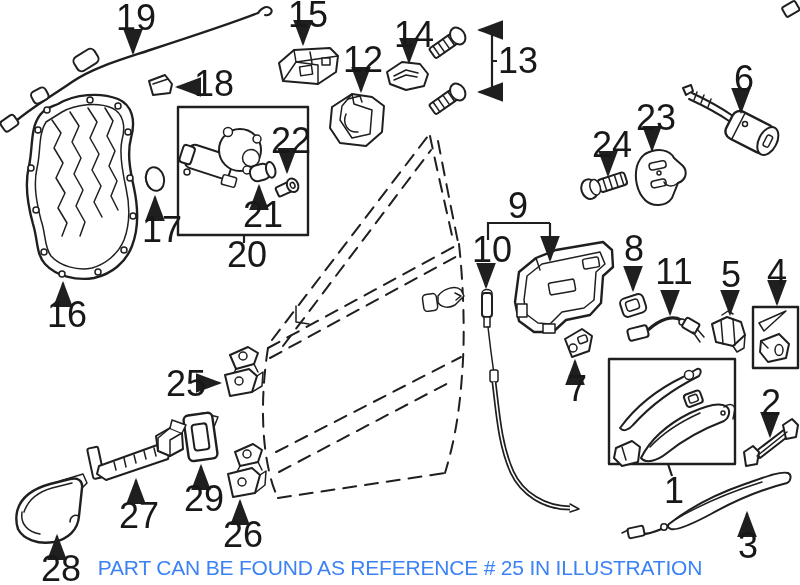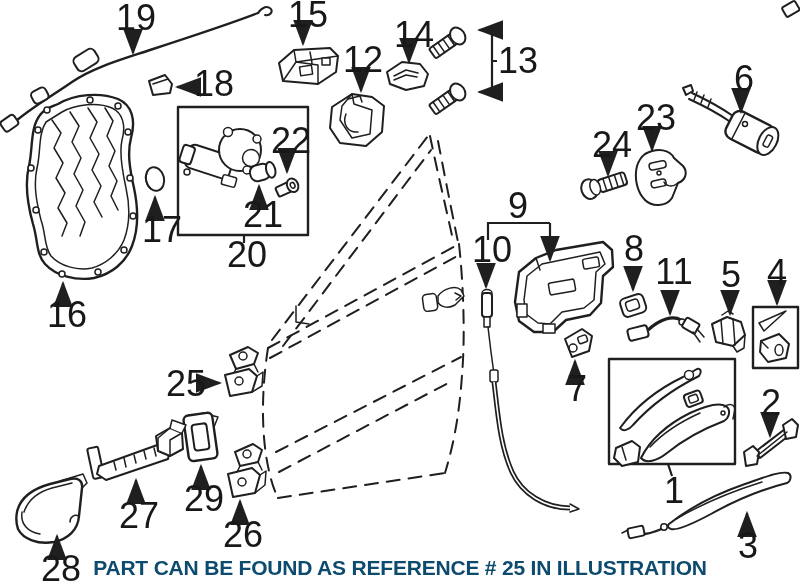--- a/index.html
+++ b/index.html
@@ -8,22 +8,22 @@
   svg{position:absolute;left:0;top:0;}
   .ln{stroke:#1f1f1f;stroke-width:2;fill:none;stroke-linecap:round;stroke-linejoin:round;}
   .fw{fill:#ffffff;}
   .thk{stroke-width:2.4;}
   .thn{stroke-width:1.5;}
   .dash{stroke-dasharray:13 9;}
   .lead{stroke:#1f1f1f;stroke-width:2.2;fill:none;}
   .lbl{font-family:"Liberation Sans",sans-serif;font-size:36px;font-weight:400;
        fill:#181818;text-anchor:middle;}
   .caption{position:absolute;left:0;right:0;top:556px;text-align:center;
-           font-family:"Liberation Sans",sans-serif;font-size:21px;font-weight:700;
-           letter-spacing:-0.2px;color:#0c4a6e;white-space:nowrap;}
+           font-family:"Liberation Sans",sans-serif;font-size:21px;font-weight:400;
+           letter-spacing:-0.2px;color:#3b82f6;white-space:nowrap;}
 </style>
 </head>
 <body>
 
 <div class="stage">
 <svg width="800" height="585" viewBox="0 0 800 585">
   <defs>
     <marker id="arr" viewBox="0 0 12 9" refX="11" refY="4.5" markerWidth="12" markerHeight="9" orient="auto-start-reverse">
       <path d="M0,0 L12,4.5 L0,9 Z" fill="#1f1f1f"></path>
     </marker>

